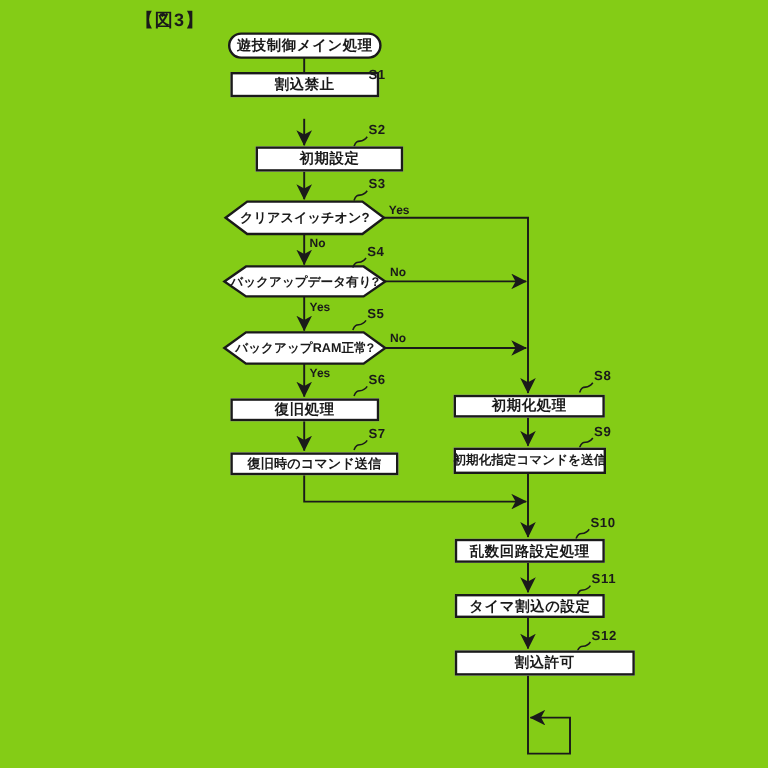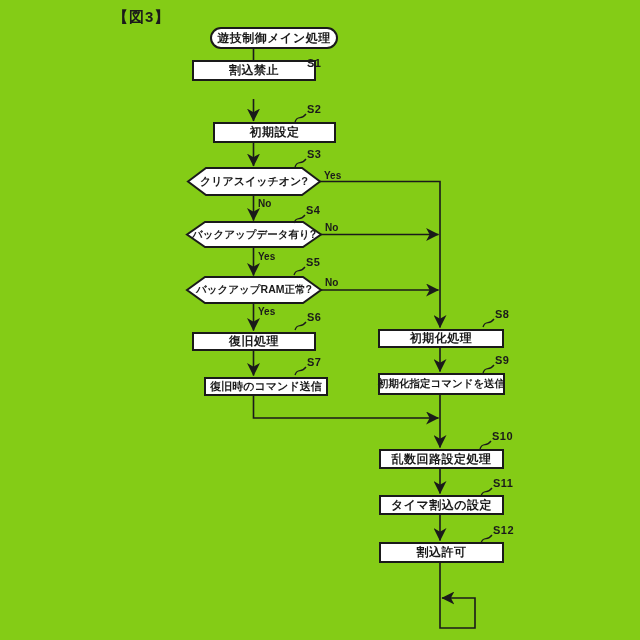--- a/index.html
+++ b/index.html
@@ -70,31 +70,31 @@
       <path d="M0,9 C3,1 6,8 11,1" transform="translate(483,318)"></path>
       <path d="M0,9 C3,1 6,8 11,1" transform="translate(483,364)"></path>
       <path d="M0,9 C3,1 6,8 11,1" transform="translate(480,440)"></path>
       <path d="M0,9 C3,1 6,8 11,1" transform="translate(481,487)"></path>
       <path d="M0,9 C3,1 6,8 11,1" transform="translate(481,534)"></path>
     </g>
   </svg>
 
   <div class="fig-title">【図3】</div>
 
-  <div class="node oval" style="left:190px;top:27px;width:128px;height:22px;margin-left:20px;">遊技制御メイン処理</div>
+  <div class="node oval" style="left:190px;top:27px;width:128px;height:22px;">遊技制御メイン処理</div>
 
   <div class="node rect" style="left:192px;top:60px;width:124px;height:21px;">割込禁止</div>
   <div class="node rect" style="left:193px;top:122px;width:123px;height:21px;margin-left:20px;">初期設定</div>
   <div class="node rect" style="left:192px;top:332px;width:124px;height:19px;">復旧処理</div>
-  <div class="node rect f11" style="left:204px;top:377px;width:124px;height:19px;">復旧時のコマンド送信</div>
+  <div class="node rect f11" style="left:192px;top:377px;width:140px;height:19px;">復旧時のコマンド送信</div>
   <div class="node rect" style="left:378px;top:329px;width:126px;height:19px;">初期化処理</div>
   <div class="node rect f105" style="left:378px;top:373px;width:127px;height:22px;">初期化指定コマンドを送信</div>
   <div class="node rect" style="left:379px;top:449px;width:125px;height:20px;">乱数回路設定処理</div>
   <div class="node rect" style="left:379px;top:495px;width:125px;height:20px;">タイマ割込の設定</div>
-  <div class="node rect" style="left:379px;top:542px;width:125px;height:21px;">割込許可</div>
+  <div class="node rect" style="left:379px;top:542px;width:150px;height:21px;">割込許可</div>
 
   <div class="node hexlabel f11" style="left:196px;top:168px;width:116px;height:27px;">クリアスイッチオン?</div>
   <div class="node hexlabel f105" style="left:195px;top:222px;width:118px;height:25px;">バックアップデータ有り?</div>
   <div class="node hexlabel f105" style="left:195px;top:277px;width:118px;height:26px;">バックアップRAM正常?</div>
 
   <div class="step-id" style="left:307px;top:57px;">S1</div>
   <div class="step-id" style="left:307px;top:103px;">S2</div>
   <div class="step-id" style="left:307px;top:148px;">S3</div>
   <div class="step-id" style="left:306px;top:204px;">S4</div>
   <div class="step-id" style="left:306px;top:256px;">S5</div>

